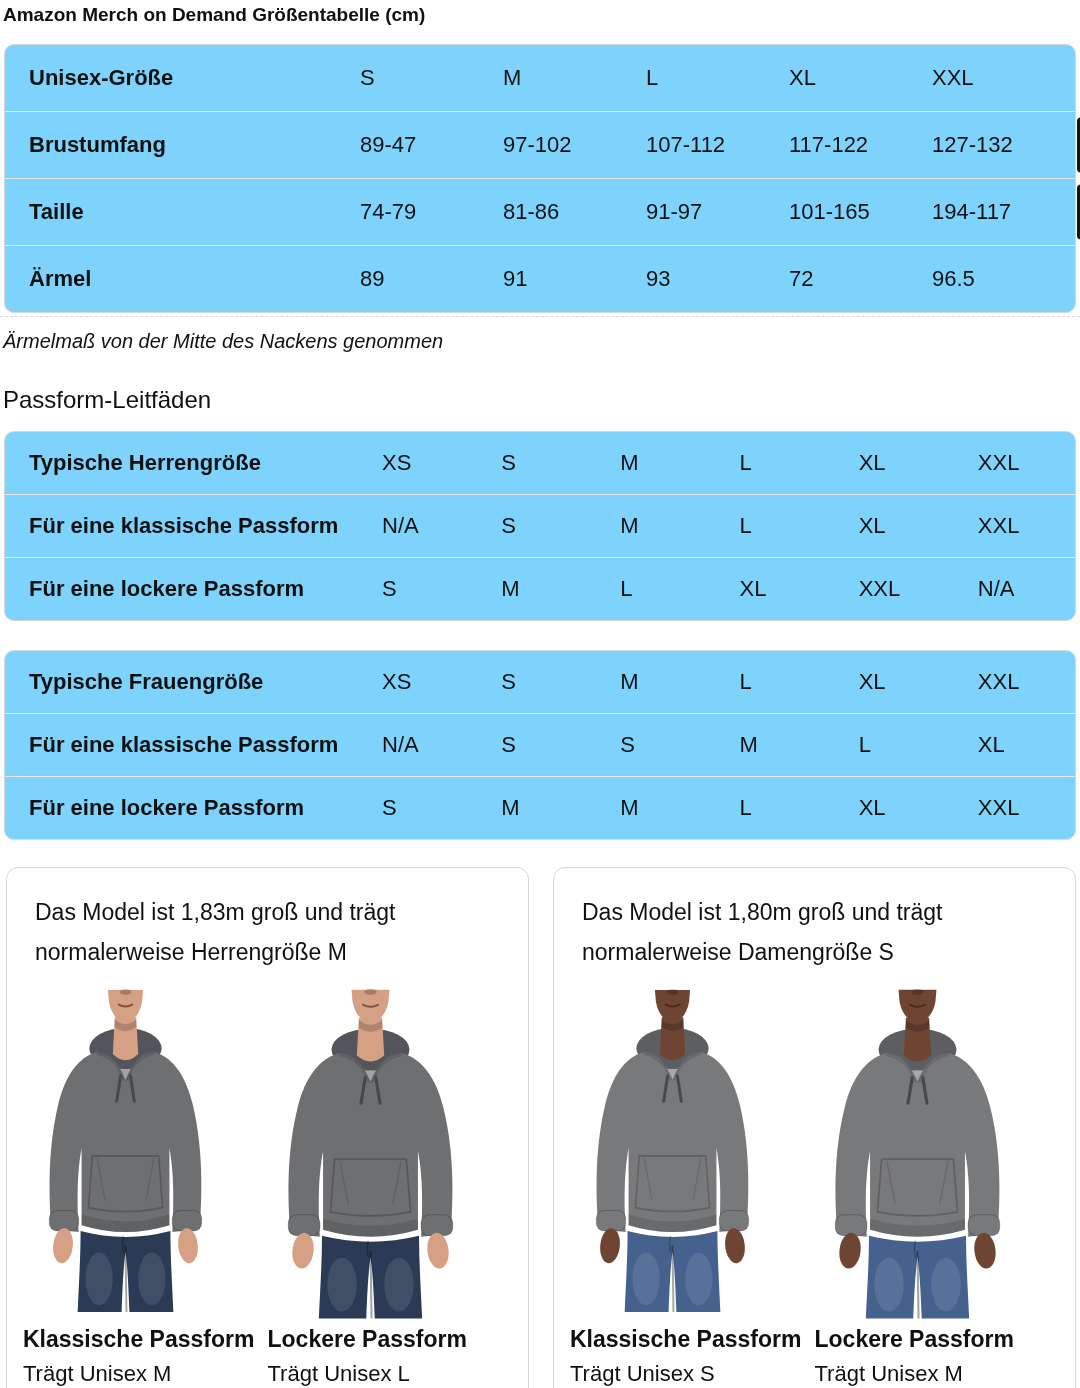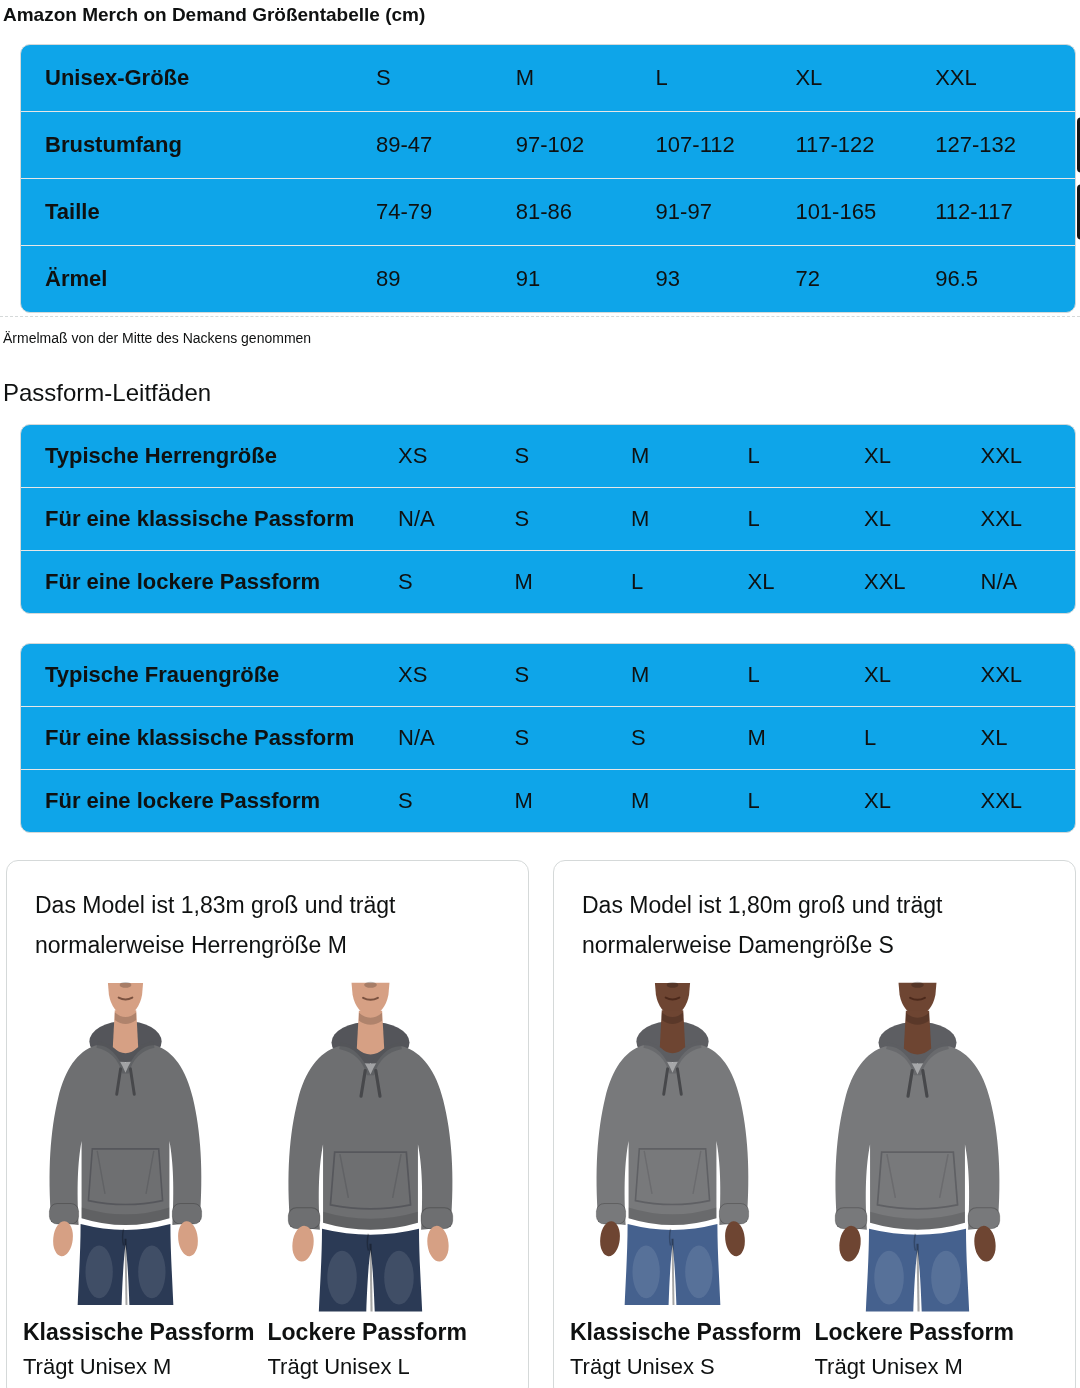--- a/index.html
+++ b/index.html
@@ -1,32 +1,32 @@
 <!DOCTYPE html>
 <html style="--text: #0F1111; --table-border: #D5D9D9; --row-divider: #E7E7E7; --hoodie-male: #6E6F71; --hoodie-female: #78797B; --jeans-male: #2B3A55; --jeans-female: #45618E; --skin-male: #D6A084; --skin-female: #6E4532;"><head>
 <meta charset="utf-8">
 <style>
   html,body{margin:0;padding:0;background:#fff;}
   body{width:1080px;font-family:"Liberation Sans",sans-serif;color:var(--text,#0F1111);}
   .page{width:1080px;min-height:1388px;background:#fff;padding:2px 0 6px;box-sizing:border-box;}
 
   .title{font-size:19px;line-height:26px;margin:0 0 16px 3px;font-weight:700;}
 
-  .table{border:1px solid var(--table-border,#D5D9D9);border-radius:10px;margin:0 4px 0 20px;background:#0ea5e9;}
+  .table{border:1px solid var(--table-border,#D5D9D9);border-radius:10px;margin:0 4px 0 4px;background:#7dd3fc;}
   .trow{display:flex;align-items:center;min-height:66px;position:relative;}
   .fit-table .trow{min-height:62px;gap:22px;}
   .trow + .trow{border-top:1px solid var(--row-divider,#E7E7E7);}
   .tlabel{width:355px;box-sizing:border-box;padding-left:24px;font-weight:bold;font-size:22px;flex:none;}
   .tval{flex:1;font-size:22px;}
 
   .clip{position:absolute;right:-7px;top:50%;transform:translateY(-50%);width:5px;height:55px;
         background:#141414;border-radius:4px 0 0 4px;}
 
   .dashed{border-top:1px dashed var(--table-border,#D5D9D9);margin:3px 0 0 0;height:0;}
-  .note{font-size:14px;margin:13px 0 33px 3px;}
+  .note{font-size:20px;margin:13px 0 33px 3px;font-style:italic;}
   .h2{font-size:24px;font-weight:400;margin:0 0 17px 3px;}
   .mb{margin-bottom:29px;}
 
   .cards{display:flex;gap:24px;margin:27px 4px 0 6px;}
   .card{flex:1;border:1px solid var(--table-border,#D5D9D9);border-radius:12px;
         padding:24px 16px 18px;box-sizing:border-box;background:#fff;}
   .card-desc{font-size:23px;line-height:40px;margin:0 0 0 12px;}
   .figures{display:flex;margin-top:16px;}
   .figure{flex:1;display:flex;flex-direction:column;align-items:flex-start;}
   .photo{width:205px;height:326px;overflow:visible;position:relative;}
@@ -64,21 +64,21 @@
       <div class="tval">117-122</div>
       <div class="tval">127-132</div>
       <div class="clip"></div>
     </div>
     <div class="trow">
       <div class="tlabel">Taille</div>
       <div class="tval">74-79</div>
       <div class="tval">81-86</div>
       <div class="tval">91-97</div>
       <div class="tval">101-165</div>
-      <div class="tval">112-117</div>
+      <div class="tval">194-117</div>
       <div class="clip"></div>
     </div>
     <div class="trow">
       <div class="tlabel">Ärmel</div>
       <div class="tval">89</div>
       <div class="tval">91</div>
       <div class="tval">93</div>
       <div class="tval">72</div>
       <div class="tval">96.5</div>
     </div>

